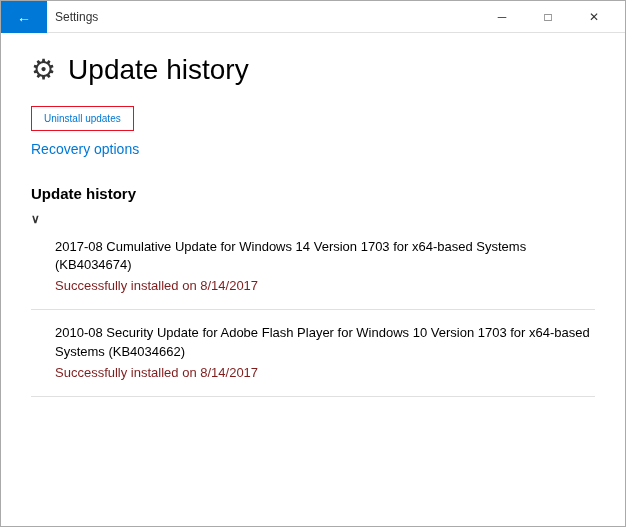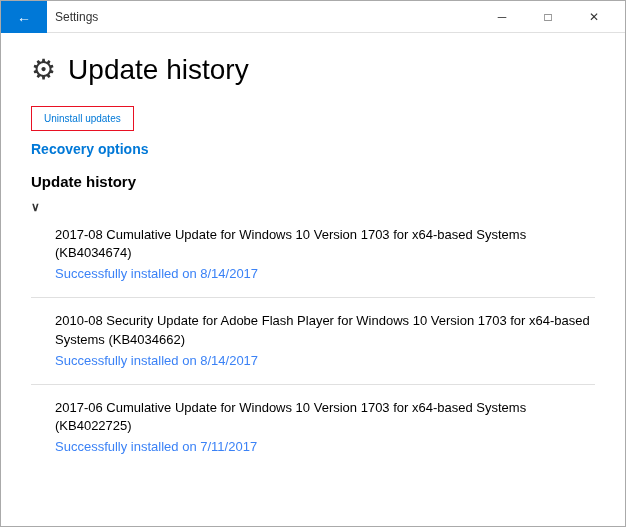--- a/index.html
+++ b/index.html
@@ -120,22 +120,21 @@
       padding: 6px 12px;
       margin-bottom: 10px;
     }
 
     .link-plain {
       display: block;
       color: #0078d7;
       font-size: 14px;
       cursor: pointer;
       text-decoration: none;
-      margin-bottom: 16px;
-      font-weight: bold;
+      margin-bottom: 28px;
     }
 
     .section-title {
       font-size: 15px;
       font-weight: 600;
       color: #000;
       margin-bottom: 10px;
     }
 
     .group-header {
@@ -161,21 +160,21 @@
 
     .update-name {
       font-size: 13px;
       color: #000;
       margin-bottom: 4px;
       line-height: 1.4;
     }
 
     .update-status {
       font-size: 13px;
-      color: #3b82f6;
+      color: #7f1d1d;
       cursor: pointer;
     }
 
     .divider {
       height: 1px;
       background: #e0e0e0;
       margin: 6px 0 14px 0;
     }
   </style>
 </head>
@@ -211,32 +210,28 @@
     </div>
 
     <div class="section">
       <div class="section-title">Update history</div>
 
       <div class="group-header">
         <span class="chevron">∨</span>
       </div>
 
       <div class="update-item">
-        <div class="update-name">2017-08 Cumulative Update for Windows 10 Version 1703 for x64-based Systems (KB4034674)</div>
+        <div class="update-name">2017-08 Cumulative Update for Windows 14 Version 1703 for x64-based Systems (KB4034674)</div>
         <div class="update-status">Successfully installed on 8/14/2017</div>
       </div>
 
       <div class="divider"></div>
 
       <div class="update-item">
         <div class="update-name">2010-08 Security Update for Adobe Flash Player for Windows 10 Version 1703 for x64-based Systems (KB4034662)</div>
         <div class="update-status">Successfully installed on 8/14/2017</div>
       </div>
 
       <div class="divider"></div>
 
-      <div class="update-item">
-        <div class="update-name">2017-06 Cumulative Update for Windows 10 Version 1703 for x64-based Systems (KB4022725)</div>
-        <div class="update-status">Successfully installed on 7/11/2017</div>
-      </div>
     </div>
   </div>
 </div>
 
 </body></html>

